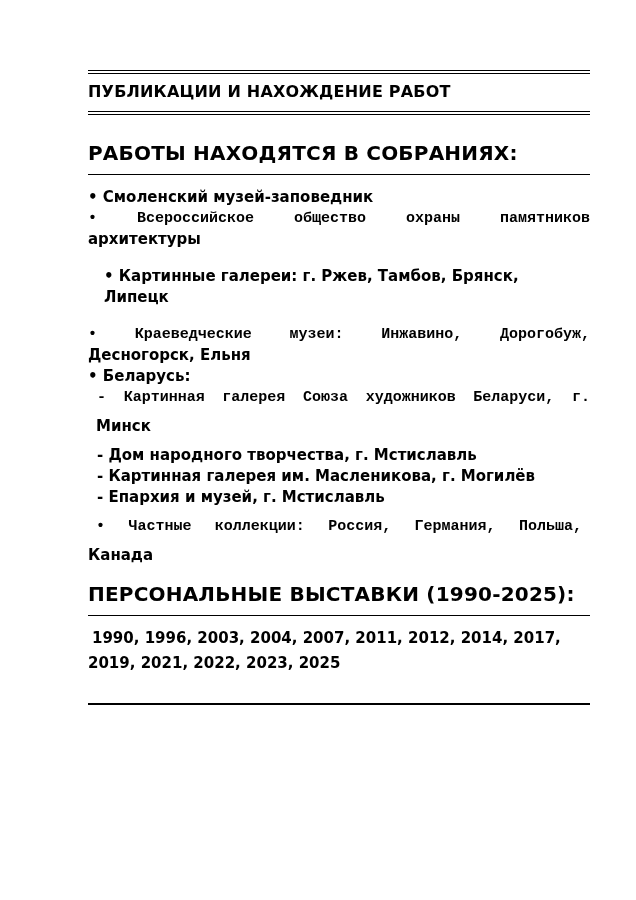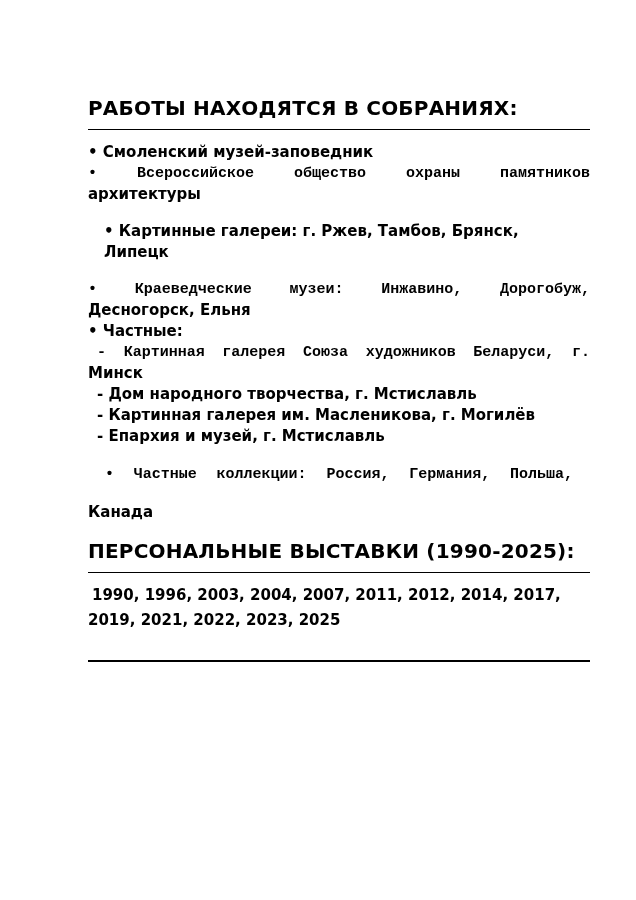--- a/index.html
+++ b/index.html
@@ -59,38 +59,41 @@
     margin-top: 29px;
     border-top: 2px solid #000;
     height: 0;
   }
 </style>
 </head>
 <body>
 
 <div class="page">
 
+  <header class="title-block">
+    <h1 class="page-title">ПУБЛИКАЦИИ И НАХОЖДЕНИЕ РАБОТ</h1>
+  </header>
 
   <section>
     <h2 class="section-heading collections-heading">РАБОТЫ НАХОДЯТСЯ В СОБРАНИЯХ:</h2>
     <div class="list">
 
     <p class="line" style="margin:0">• Смоленский музей-заповедник</p>
         <p class="line justify" style="margin:0">• Всероссийское общество охраны памятников</p>
         <p class="line" style="margin:0">архитектуры</p>
         <p class="line" style="margin:16px">• Картинные галереи: г. Ржев, Тамбов, Брянск, Липецк</p>
         <p class="line justify" style="margin:0">• Краеведческие музеи: Инжавино, Дорогобуж,</p>
         <p class="line" style="margin:0">Десногорск, Ельня</p>
-        <p class="line" style="margin:0">• Частные:</p>
+        <p class="line" style="margin:0">• Беларусь:</p>
         <p class="line justify indent" style="margin:0">- Картинная галерея Союза художников Беларуси, г.</p>
-        <p class="line" style="margin:0">Минск</p>
+        <p class="line" style="margin:8px">Минск</p>
         <p class="line indent" style="margin:0">- Дом народного творчества, г. Мстиславль</p>
         <p class="line indent" style="margin:0">- Картинная галерея им. Масленикова, г. Могилёв</p>
         <p class="line indent" style="margin:0">- Епархия и музей, г. Мстиславль</p>
-        <p class="line justify" style="margin:17px">• Частные коллекции: Россия, Германия, Польша,</p>
+        <p class="line justify" style="margin:8px">• Частные коллекции: Россия, Германия, Польша,</p>
         <p class="line" style="margin:0">Канада</p>
       </div>
   </section>
 
   <section>
     <h2 class="section-heading exhibitions-heading">ПЕРСОНАЛЬНЫЕ ВЫСТАВКИ (1990-2025):</h2>
     <div class="list">
 
     <p class="line" style="margin:4px">1990, 1996, 2003, 2004, 2007, 2011, 2012, 2014, 2017,</p>
         <p class="line" style="margin:0">2019, 2021, 2022, 2023, 2025</p>

